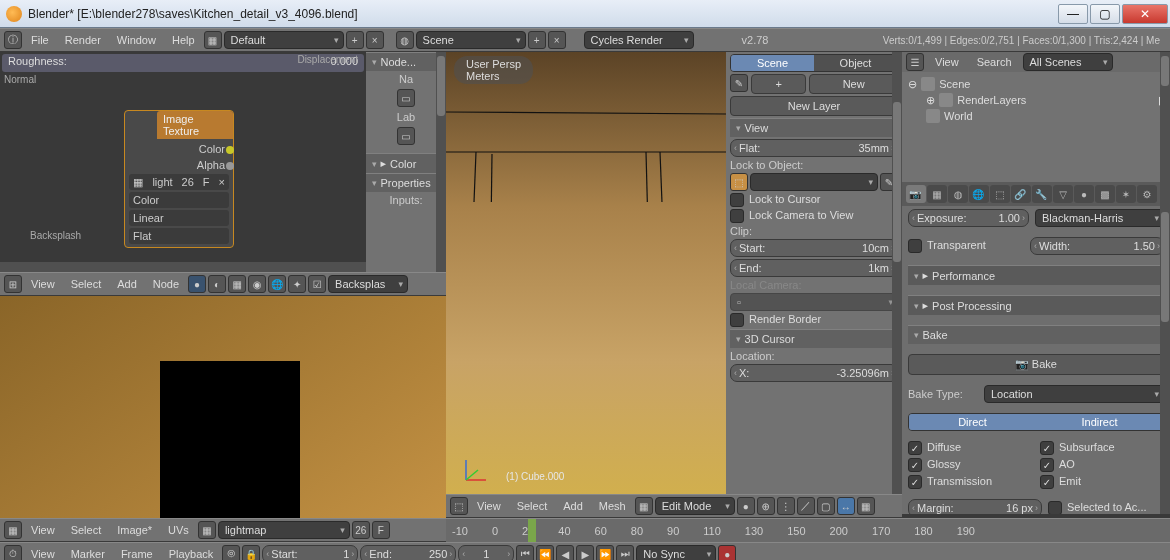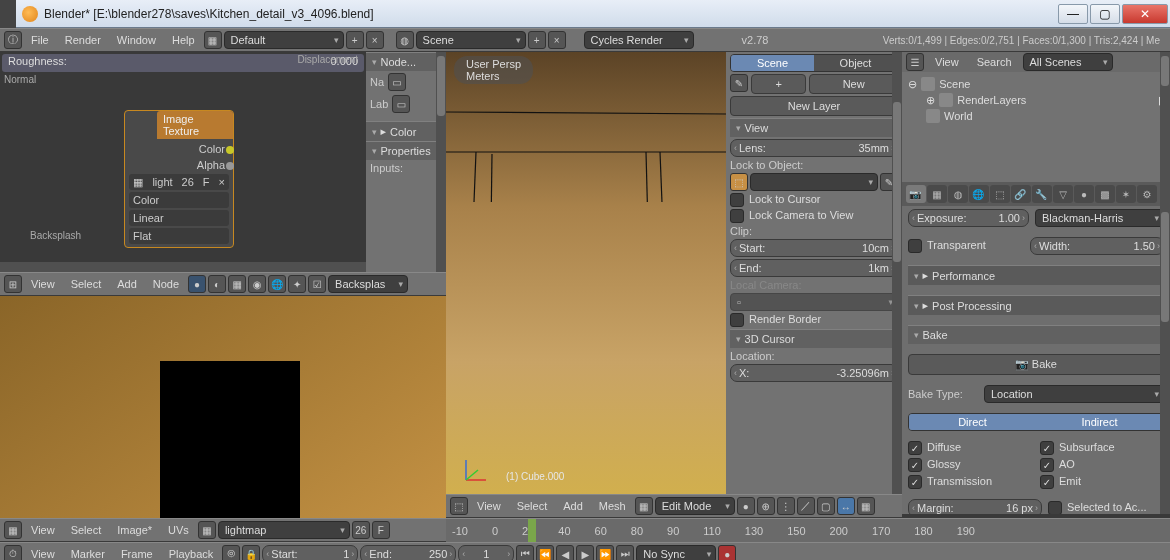--- a/index.html
+++ b/index.html
@@ -1,19 +1,19 @@
 <!DOCTYPE html>
 <html><head>
 <meta charset="utf-8">
 <style>
 * { margin: 0; padding: 0; box-sizing: border-box; font-family: "Segoe UI", Arial, sans-serif; font-size: 11px; user-select: none; }
 body { width: 1170px; height: 560px; background: #444; overflow: hidden; position: relative; }
 
 
-.win-titlebar { height: 28px; background: linear-gradient(#e8eef7,#d0dceb); display: flex; align-items: center; padding-left: 6px; border-bottom: 1px solid #6a7a8c; margin-left: 16px; }
+.win-titlebar { height: 28px; background: linear-gradient(#e8eef7,#d0dceb); display: flex; align-items: center; padding-left: 6px; border-bottom: 1px solid #6a7a8c; }
 .win-titlebar .app-icon { width: 16px; height: 16px; background: radial-gradient(circle at 40% 40%, #ffbb55, #e0841a); border-radius: 50%; margin-right: 6px; }
 .win-titlebar .title-text { color: #222; font-size: 12px; }
 .win-btns { margin-left: auto; display: flex; }
 .win-btn { width: 30px; height: 20px; border: 1px solid #8899aa; background: linear-gradient(#f3f6fa,#d5dde8); margin-right: 2px; display: flex; align-items: center; justify-content: center; border-radius: 2px; font-size: 12px; }
 .win-btn.close { background: linear-gradient(#e9756a,#c8392f); color: #fff; width: 46px; }
 .bl-header { background: #727272; height: 24px; display: flex; align-items: center; padding: 0 4px; gap: 2px; border-top: 1px solid #888; border-bottom: 1px solid #3a3a3a; }
 .bl-menu-item { padding: 3px 7px; color: #ddd; cursor: pointer; }
 .bl-dropdown { background: #3f3f3f; border: 1px solid #2a2a2a; border-radius: 4px; color: #ddd; padding: 2px 18px 2px 6px; position: relative; min-width: 80px; height: 18px; display: flex; align-items: center; }
 .bl-dropdown::after { content: "▾"; position: absolute; right: 4px; font-size: 9px; color: #aaa; }
 .bl-sm-btn { width: 18px; height: 18px; background: #555; border: 1px solid #333; border-radius: 3px; color: #ccc; display: flex; align-items: center; justify-content: center; cursor: pointer; font-size: 10px; }
@@ -43,21 +43,21 @@
 .node-box .node-title { background: #b87a30; color: #eee; padding: 2px 6px; border-radius: 3px 3px 0 0; margin-left: 32px; }
 .node-box .node-body { padding: 3px 4px; display: flex; flex-direction: column; gap: 2px; }
 .node-field { background: #3b3b3b; border-radius: 3px; padding: 1px 4px; display: flex; justify-content: space-between; align-items: center; height: 16px; }
 .sock-out { padding: 1px 4px; text-align: right; position: relative; }
 .sock-dot { width: 8px; height: 8px; border-radius: 50%; position: absolute; right: -5px; top: 4px; }
 
 .small-label { position: absolute; color: #aaa; font-size: 10px; }
 
 
 .props-narrow { position: absolute; top: 24px; left: 366px; width: 80px; height: 220px; background: #727272; }
-.props-narrow .row { display: flex; align-items: center; gap: 4px; padding: 2px 4px; color: #ccc; }
+.props-narrow .row { display: flex; align-items: center; gap: 4px; padding: 2px 4px; color: #ccc; flex-direction: column; }
 
 
 .node-header { position: absolute; top: 244px; left: 0; width: 446px; }
 
 
 .uv-area { position: absolute; top: 268px; left: 0; width: 446px; height: 222px; background: #232323; }
 .uv-area .img-canvas { position: absolute; inset: 0; background: linear-gradient(145deg, #8a6528, #c39143); }
 .uv-area .img-black { position: absolute; left: 160px; top: 65px; width: 140px; height: 160px; background: #000; }
 .uv-header { position: absolute; top: 490px; left: 0; width: 446px; }
 
@@ -260,21 +260,21 @@
         <span>Object</span>
       </div>
       <div style="display:flex;gap:3px">
         <div class="bl-sm-btn">✎</div>
         <div class="bl-btn" style="flex:1">+</div>
         <div class="bl-btn" style="flex:2">New</div>
       </div>
       <div class="bl-btn wide">New Layer</div>
       <div class="bl-section-head">View</div>
       <div class="bl-num">
-          <span>Lens:</span>
+          <span>Flat:</span>
           <span>35mm</span>
         </div>
       <span class="bl-label">Lock to Object:</span>
       <div style="display:flex;gap:2px">
         <div class="bl-sm-btn" style="flex:0 0 18px;background:#c79045">⬚</div>
         <div class="bl-dropdown" style="flex:1"></div>
         <div class="bl-sm-btn">✎</div>
       </div>
       <div class="check-row">
           <span class="bl-checkbox"></span>

